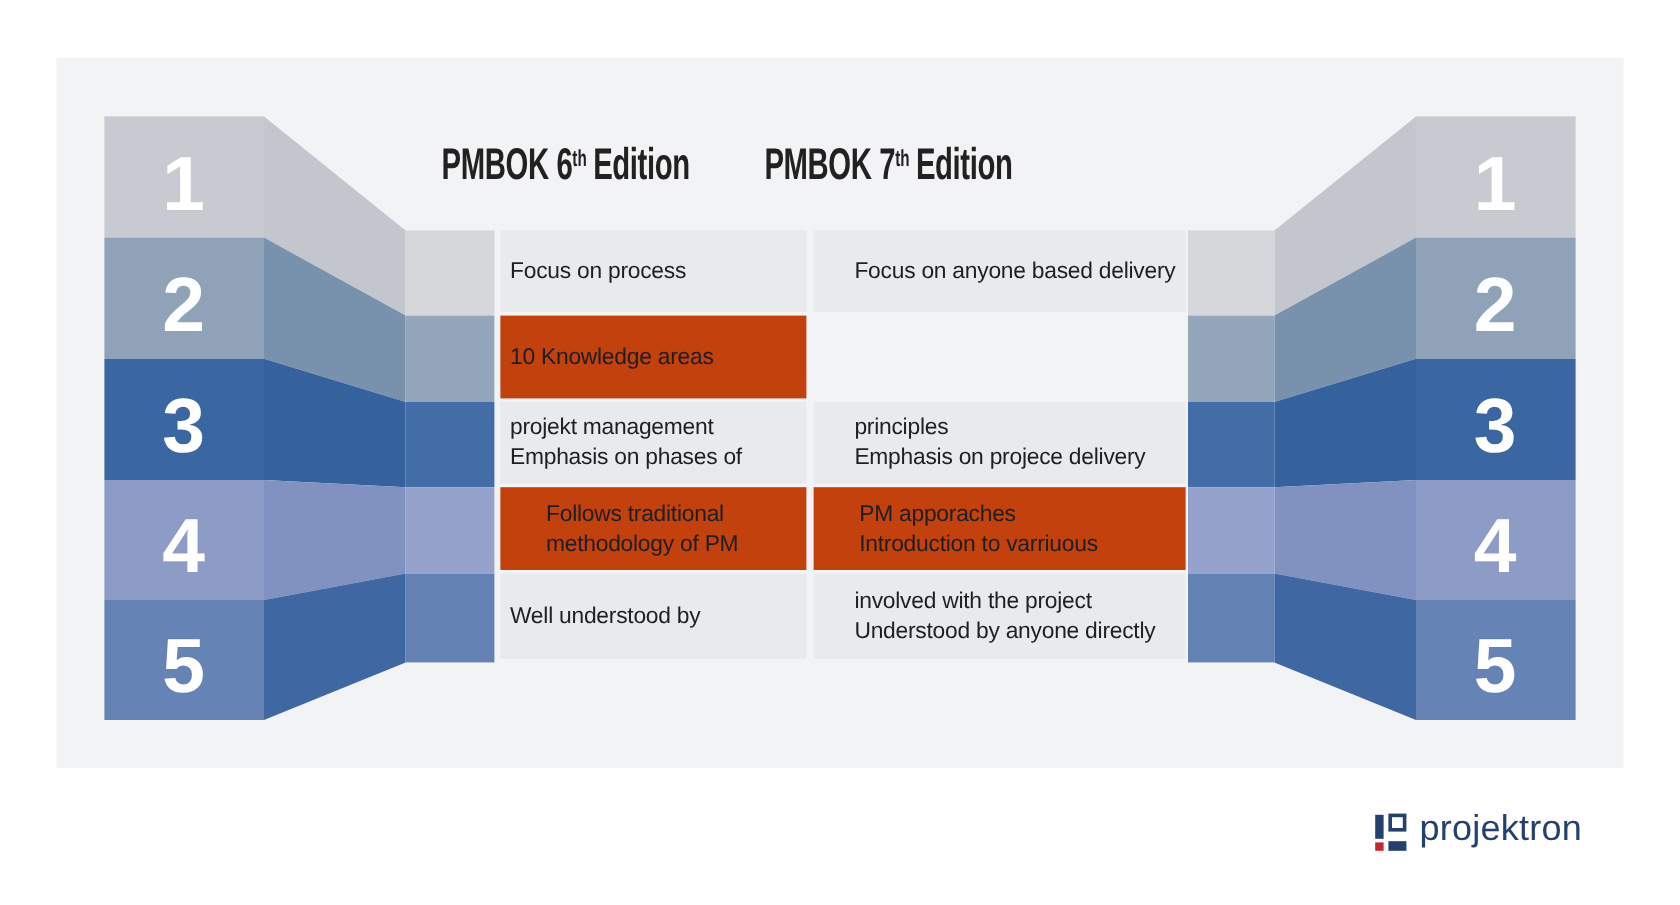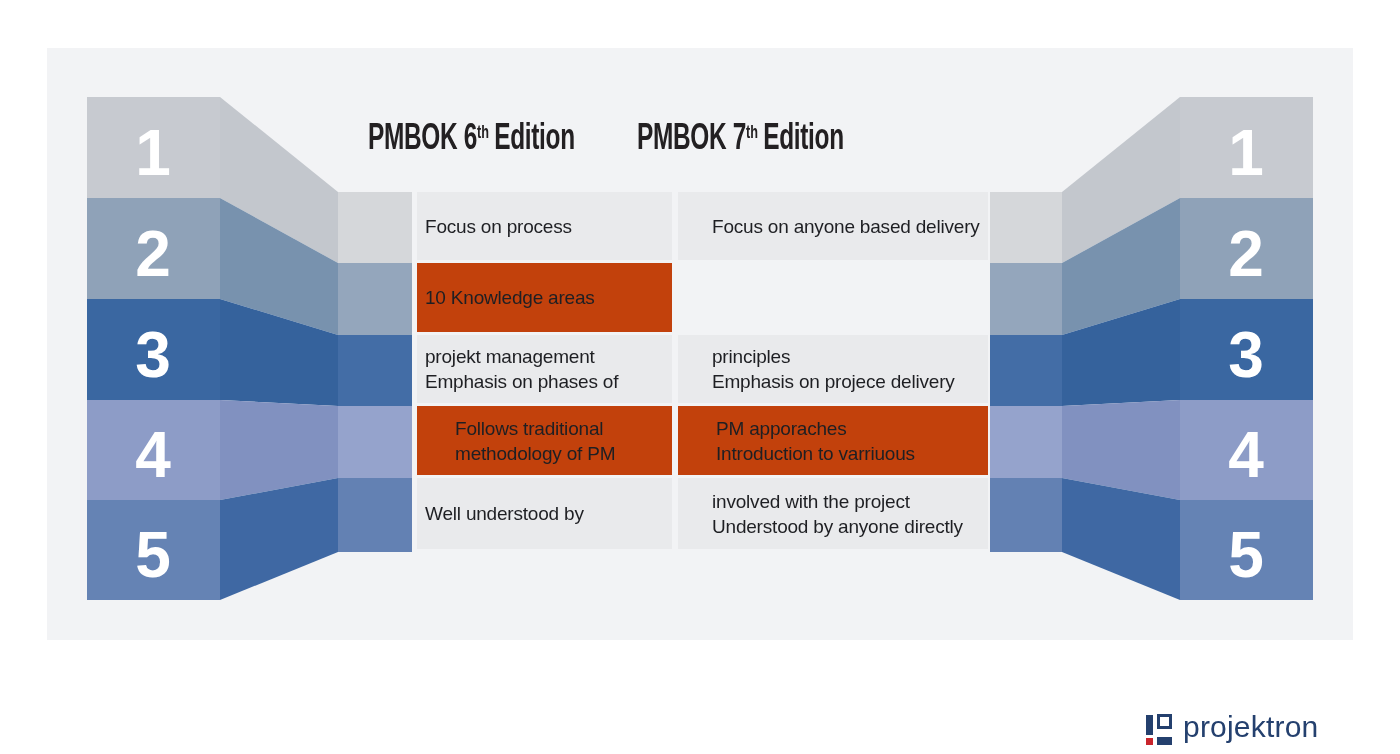--- a/index.html
+++ b/index.html
@@ -23,21 +23,21 @@
   .col6{left:417px;width:255px;padding-left:8px;box-sizing:border-box;}
   .col7{left:678px;width:310px;padding-left:34px;box-sizing:border-box;}
   .row-light{background:#e9eaec;}
   .row-dark{background:#c2410c;}
   .r1{top:192px;height:68px;}
   .r2{top:263px;height:69px;}
   .r3{top:335px;height:68px;}
   .r4{top:406px;height:69px;padding-left:38px;}
   .r5{top:478px;height:71px;}
 
-  .logo{position:absolute;left:1146px;top:708px;width:210px;height:45px;text-align:right;}
+  .logo{position:absolute;left:1146px;top:672px;width:210px;height:45px;text-align:right;}
   .logo-icon{position:absolute;left:0;top:6px;width:28px;height:33px;}
   .logo-bar{position:absolute;left:0;top:1px;width:7px;height:20px;background:#24406e;}
   .logo-sq-outline{position:absolute;left:11px;top:0;width:15px;height:15px;
                    border:3px solid #24406e;box-sizing:border-box;background:transparent;}
   .logo-red{position:absolute;left:0;top:24px;width:7px;height:7px;background:#c9252c;}
   .logo-bot{position:absolute;left:11px;top:23px;width:15px;height:8px;background:#24406e;}
   .logo-text{position:absolute;left:37px;top:2px;font-size:30px;color:#24406e;
              letter-spacing:0.2px;white-space:nowrap;}
 </style>
 </head>

